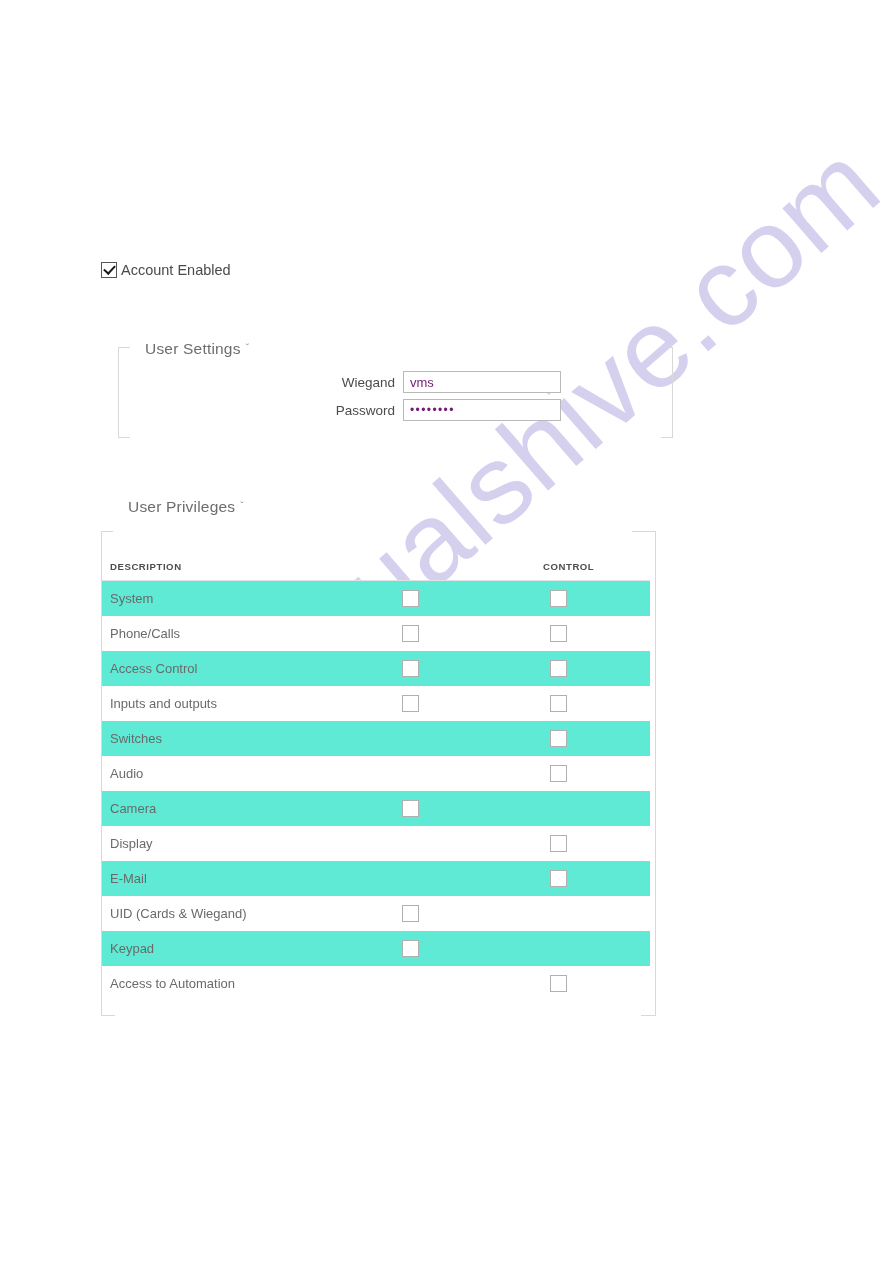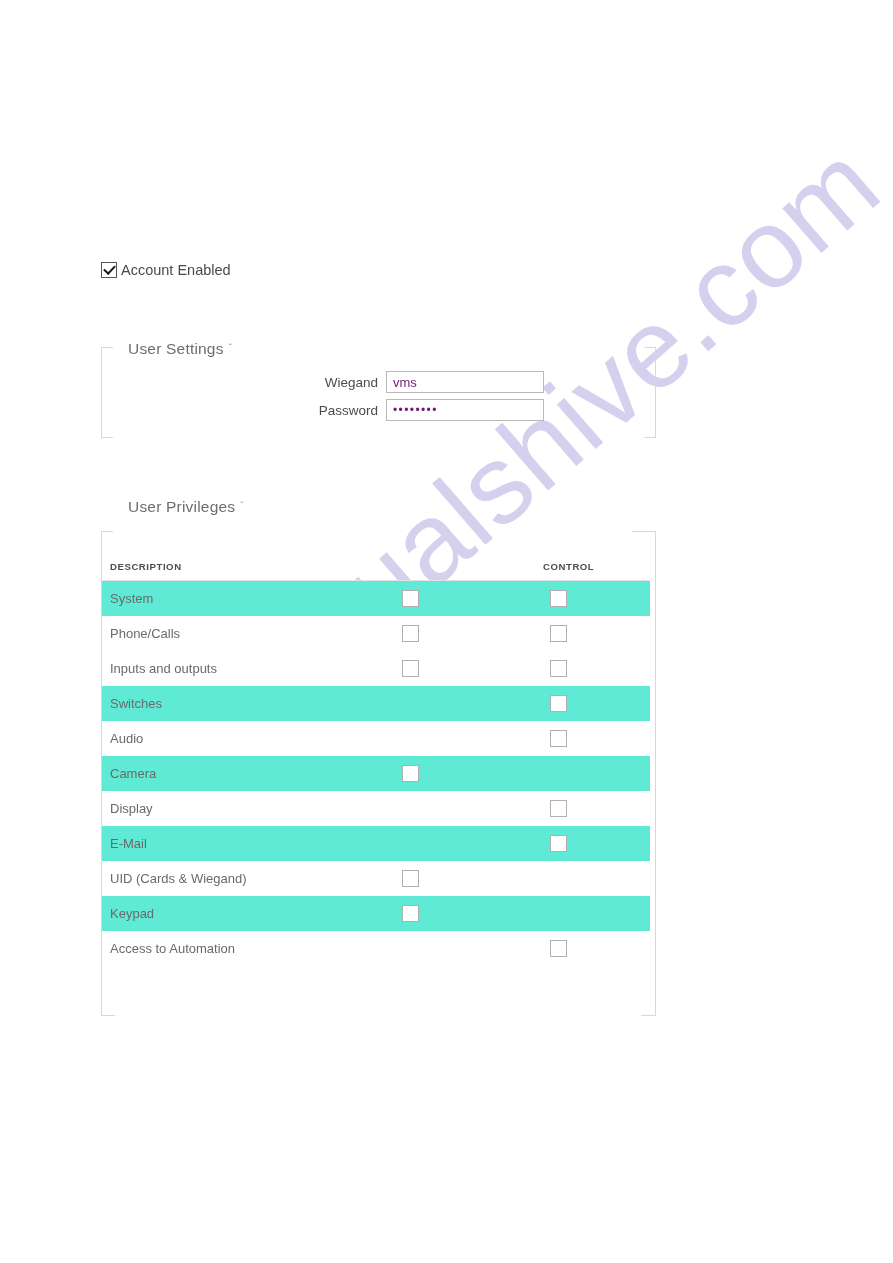--- a/index.html
+++ b/index.html
@@ -118,21 +118,21 @@
     position: relative;
     top: -2px;
   }
 
   
   #user-settings-panel {
     left: 0; top: 0;
     width: 893px; height: 1263px;
     pointer-events: none;
   }
-  #user-settings-panel > * { pointer-events: auto; }
+  #user-settings-panel > * { pointer-events: auto; margin-left: 17px; }
 
   .us-left   { left: 101px; top: 347px; height: 91px; }
   .us-right  { left: 655px; top: 347px; height: 91px; }
   .us-tl     { left: 101px; top: 347px; width: 12px; }
   .us-tr     { left: 644px; top: 347px; width: 12px; }
   .us-bl     { left: 101px; top: 437px; width: 12px; }
   .us-br     { left: 644px; top: 437px; width: 12px; }
   .us-title  { left: 128px; top: 340px; }
 
   .field-row {
@@ -315,20 +315,29 @@
         </div>
         <div class="pt-row">
           <div class="pt-cell-label">Phone/Calls</div>
           <div class="pt-cell-cb mon">
             <span class="cb-light"></span>
           </div>
           <div class="pt-cell-cb ctl">
             <span class="cb-light"></span>
           </div>
         </div>
+        <div class="pt-row striped">
+          <div class="pt-cell-label">Access Control</div>
+          <div class="pt-cell-cb mon">
+            <span class="cb-light"></span>
+          </div>
+          <div class="pt-cell-cb ctl">
+            <span class="cb-light"></span>
+          </div>
+        </div>
         <div class="pt-row">
           <div class="pt-cell-label">Inputs and outputs</div>
           <div class="pt-cell-cb mon">
             <span class="cb-light"></span>
           </div>
           <div class="pt-cell-cb ctl">
             <span class="cb-light"></span>
           </div>
         </div>
         <div class="pt-row striped">

